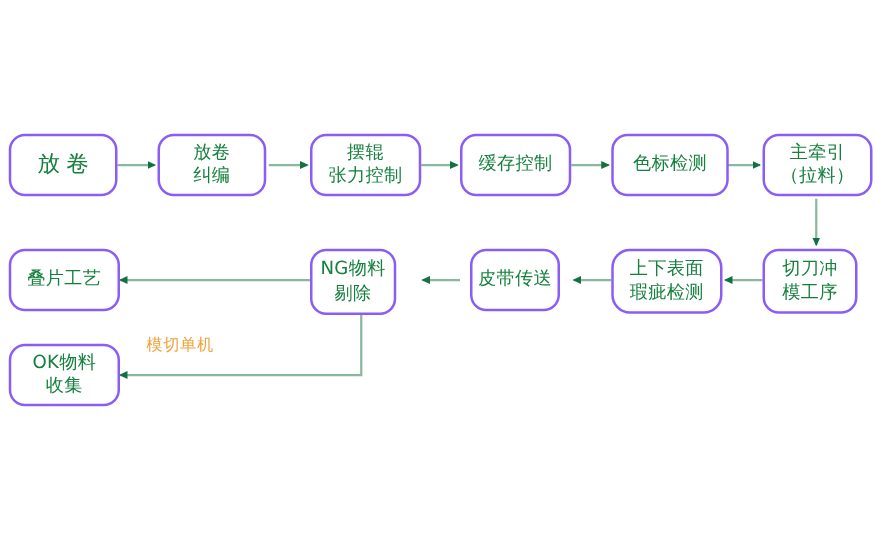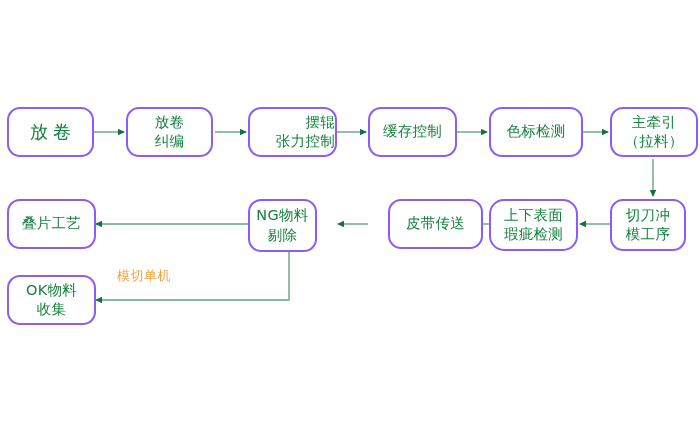--- a/index.html
+++ b/index.html
@@ -112,21 +112,21 @@
 
   <div class="node lead" style="left:7px; top:107px; width:87px; height:50px;">
     <span class="ln">放卷</span>
   </div>
 
   <div class="node" style="left:126px; top:107px; width:87px; height:50px;">
     <span class="ln">放卷</span>
     <span class="ln">纠编</span>
   </div>
 
-  <div class="node" style="left:248px; top:107px; width:89px; height:50px;align-items:flex-end;">
+  <div class="node" style="left:248px; top:107px; width:89px; height:50px;">
     <span class="ln">摆辊</span>
     <span class="ln">张力控制</span>
   </div>
 
   <div class="node" style="left:368px; top:107px; width:89px; height:50px;">
     <span class="ln">缓存控制</span>
   </div>
 
   <div class="node" style="left:489px; top:107px; width:94px; height:50px;">
     <span class="ln">色标检测</span>
@@ -139,21 +139,21 @@
   <div class="node" style="left:610px; top:107px; width:88px; height:50px;">
     <span class="ln">主牵引</span>
     <span class="ln">（拉料）</span>
   </div>
 
   <div class="node" style="left:248px; top:199px; width:69px; height:53px;">
     <span class="ln">NG物料</span>
     <span class="ln">剔除</span>
   </div>
 
-  <div class="node" style="left:388px; top:199px; width:95px; height:50px;">
+  <div class="node" style="left:376px; top:199px; width:72px; height:50px;">
     <span class="ln">皮带传送</span>
   </div>
 
   <div class="node" style="left:489px; top:199px; width:89px; height:52px;border-radius:15px;">
     <span class="ln">上下表面</span>
     <span class="ln">瑕疵检测</span>
   </div>
 
   <div class="node" style="left:610px; top:199px; width:76px; height:52px;">
     <span class="ln">切刀冲</span>

